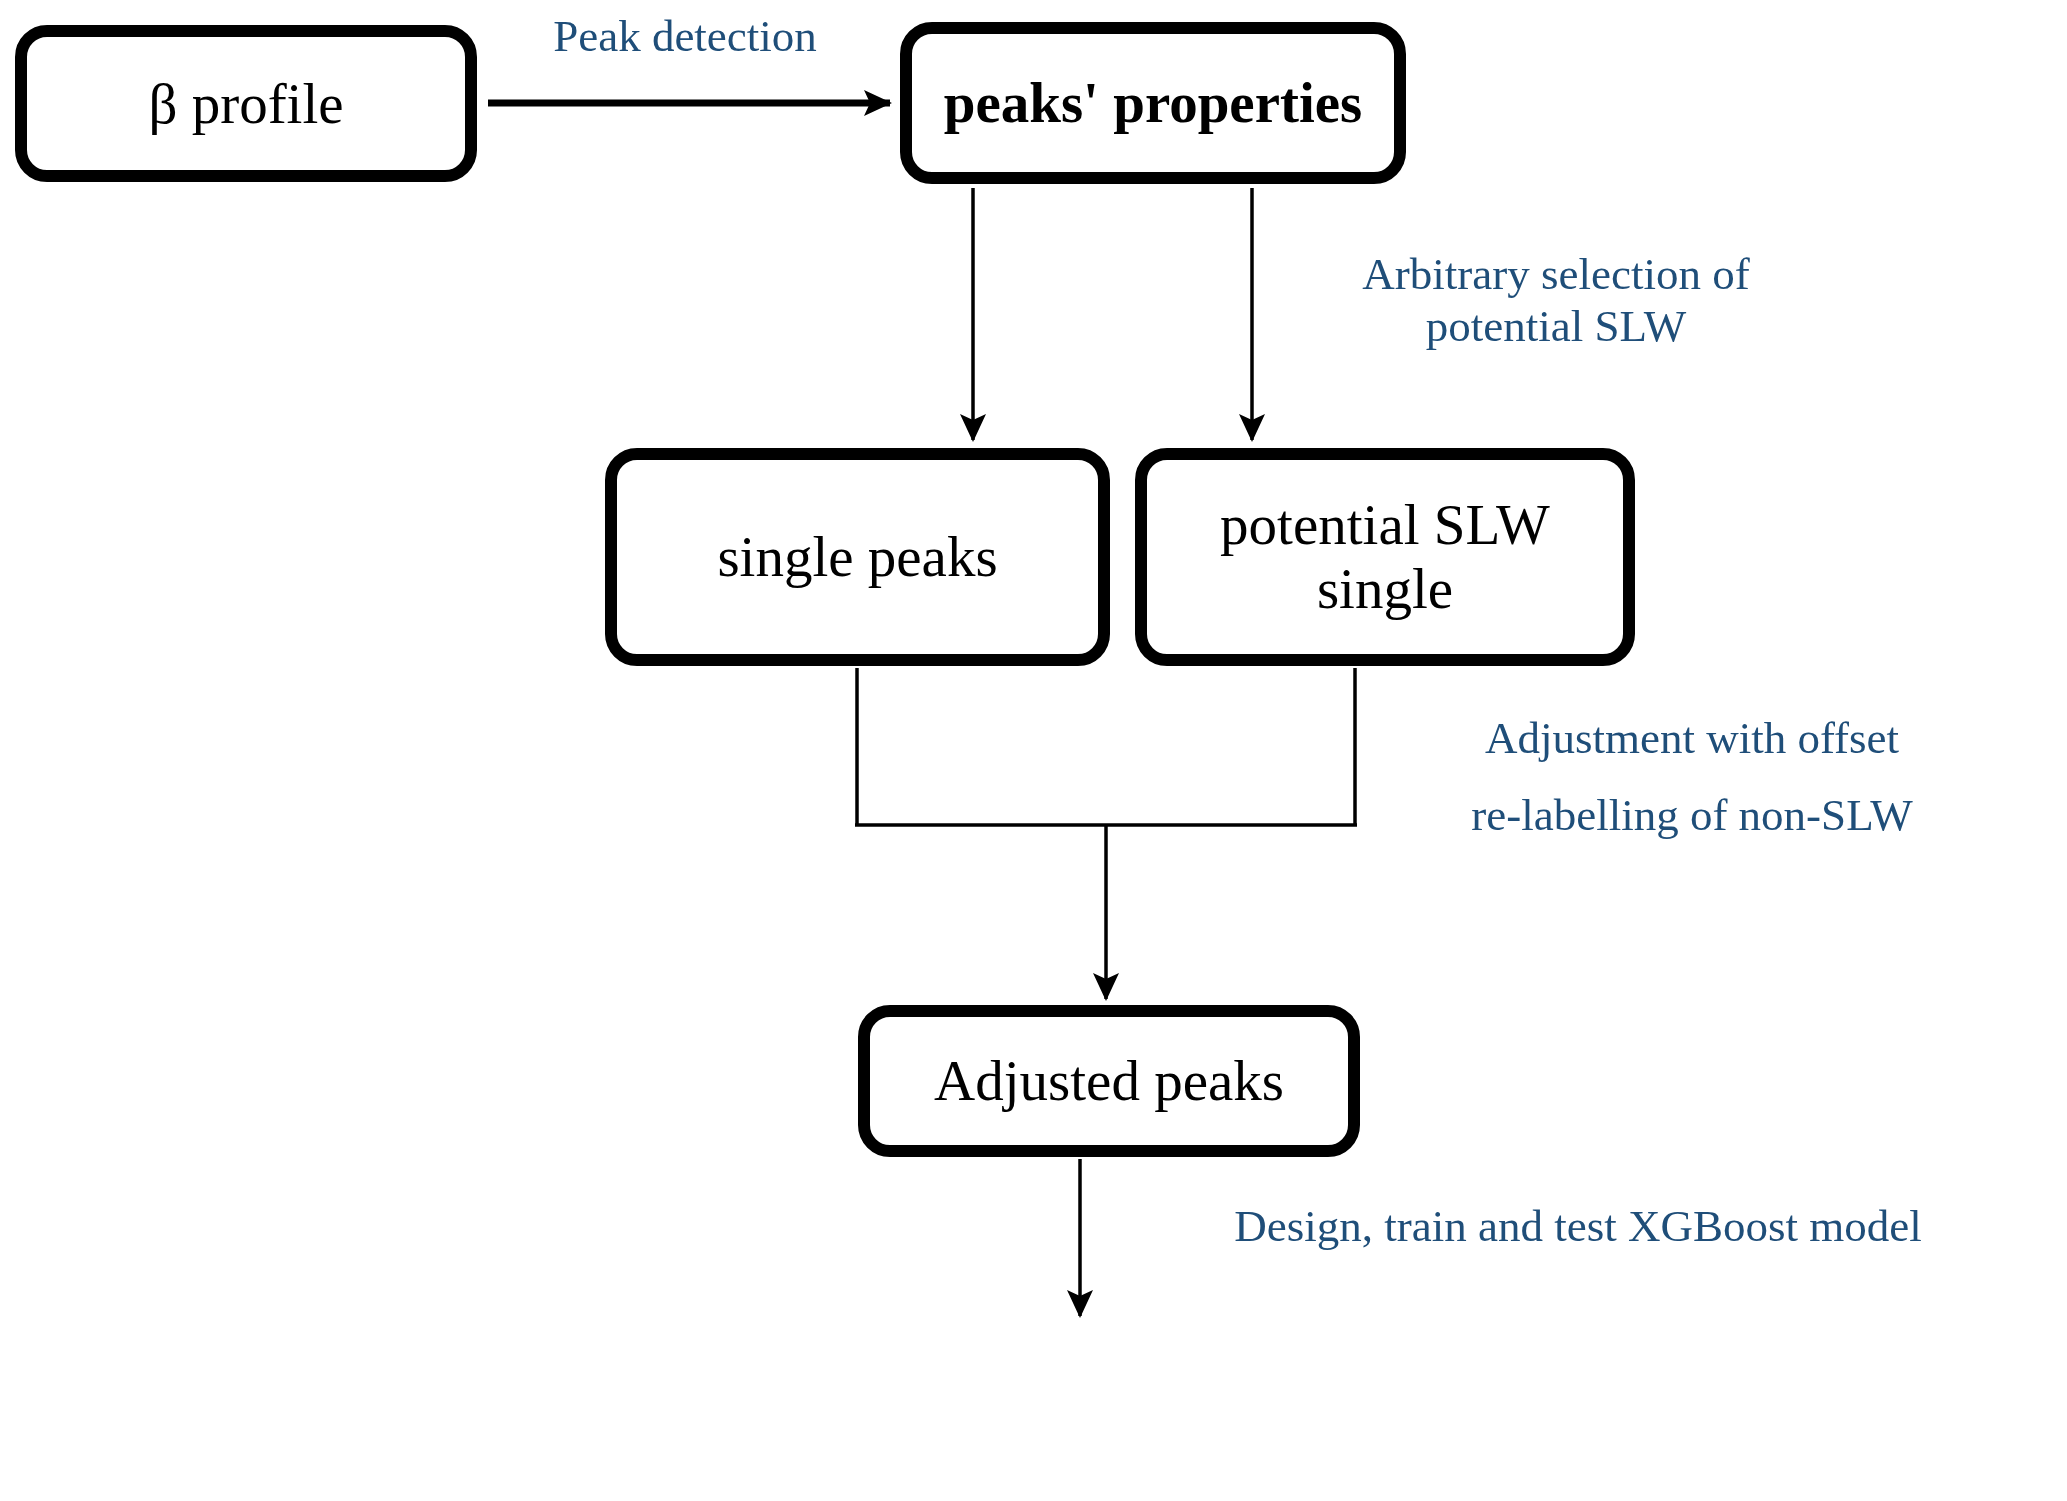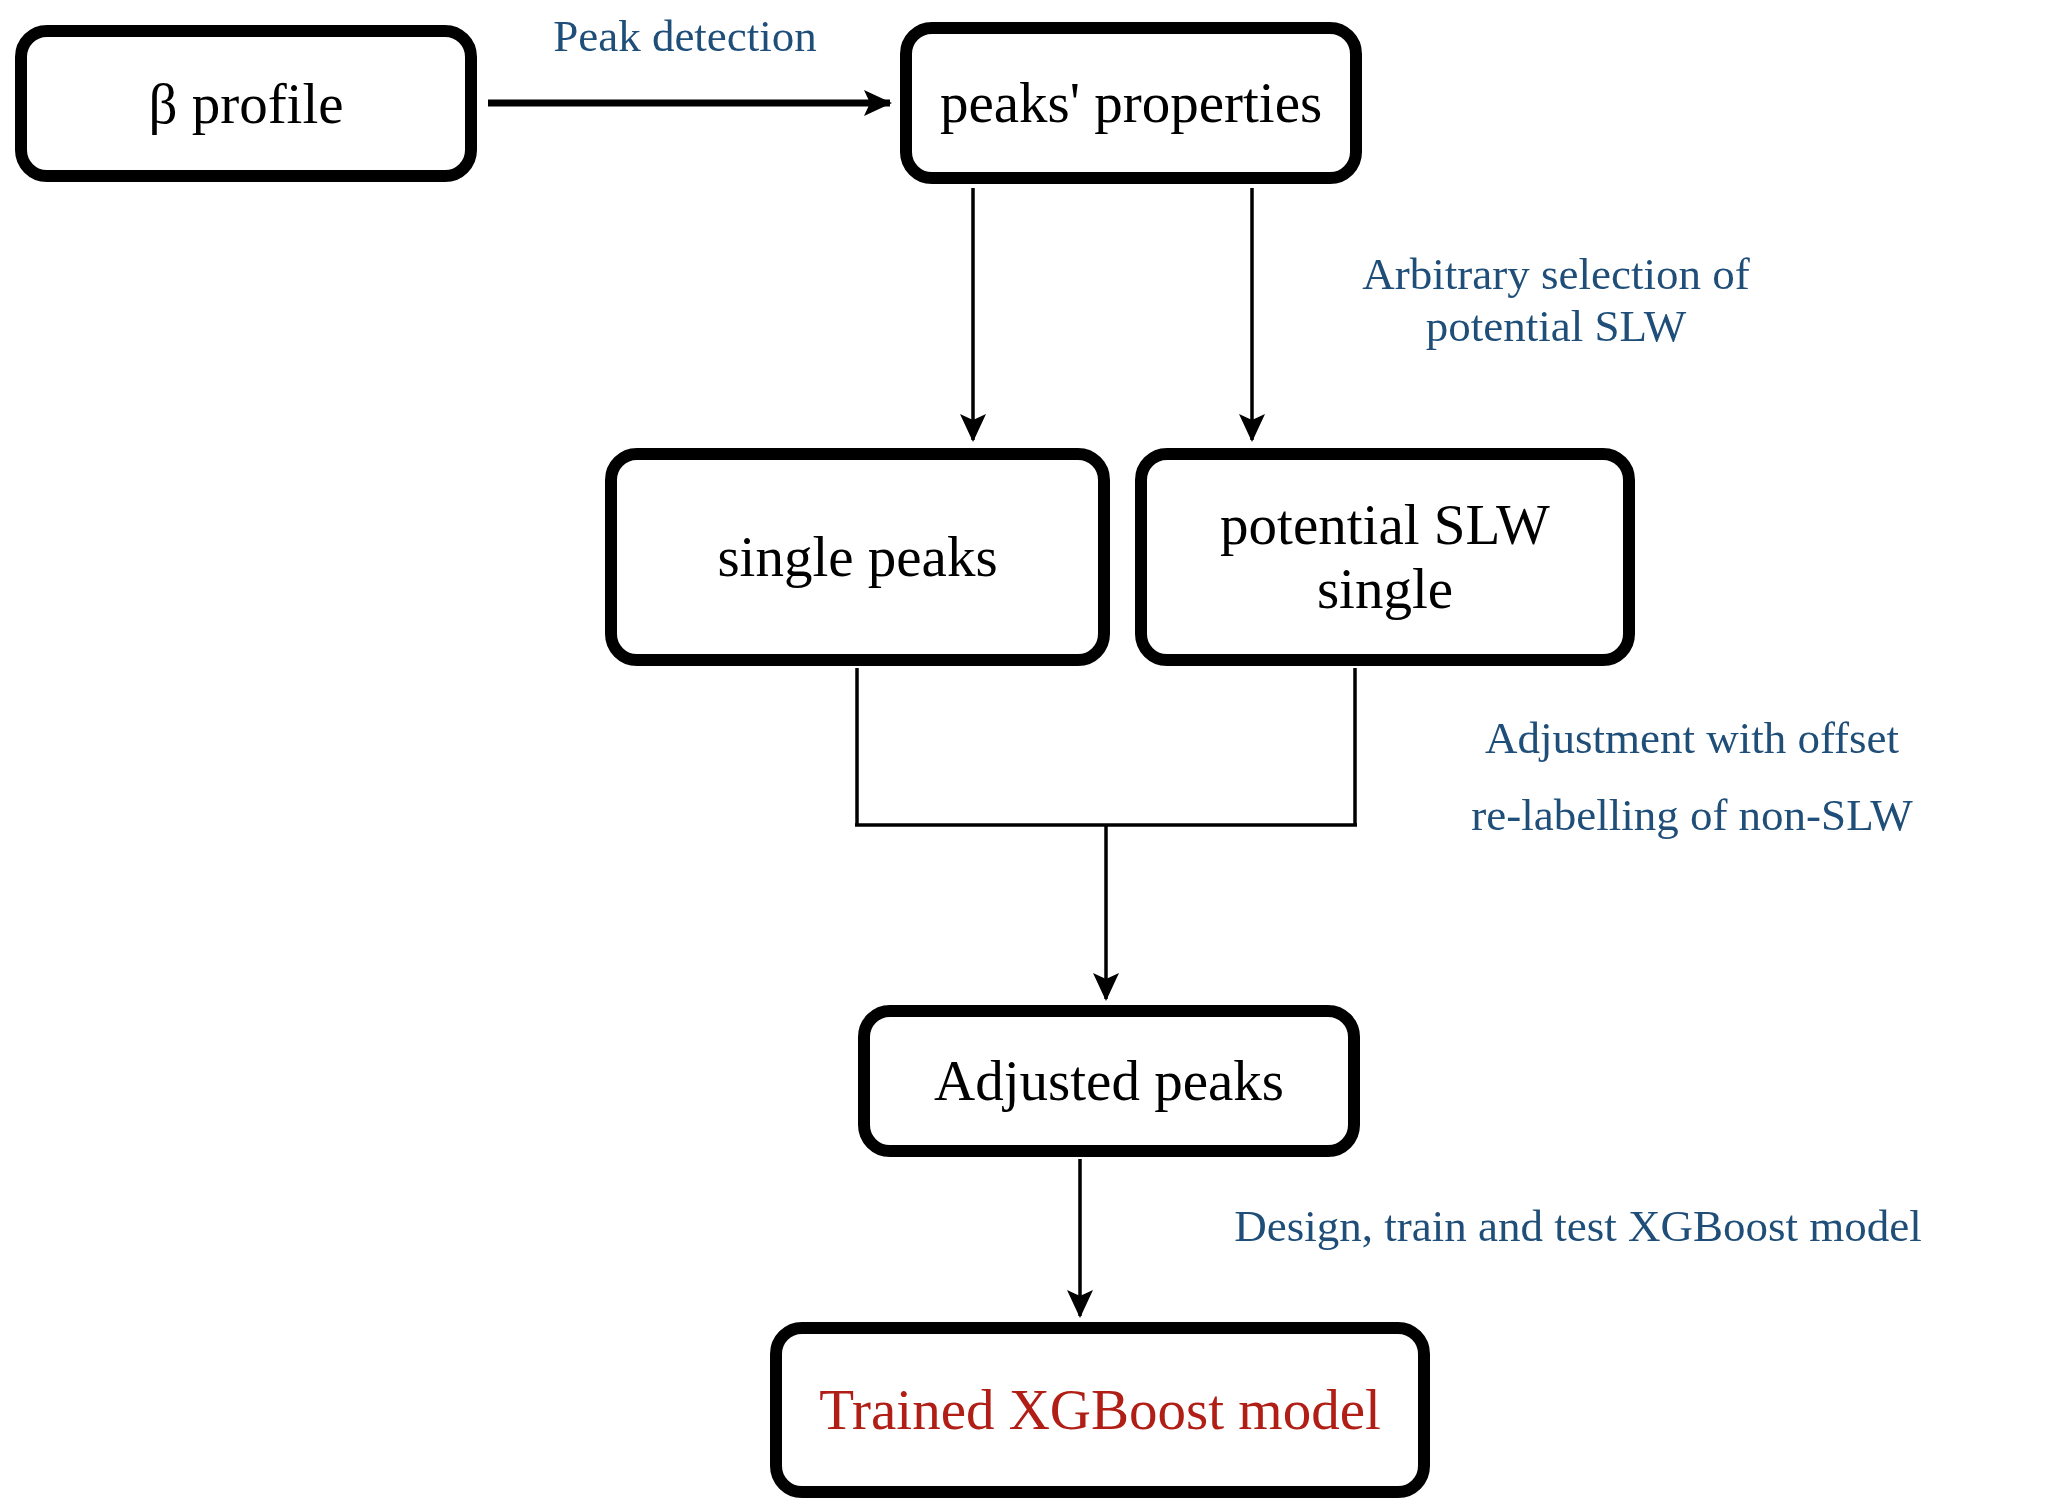--- a/index.html
+++ b/index.html
@@ -28,21 +28,21 @@
     border-radius: 32px;
     display: flex;
     align-items: center;
     justify-content: center;
     text-align: center;
     font-size: 57px;
     line-height: 1.12;
     color: var(--box-text, #000000);
   }
   #n-beta      { left:  15px; top:   25px; width: 462px; height: 157px; }
-  #n-peaks     { left: 900px; top:   22px; width: 462px; height: 162px; }
+  #n-peaks     { left: 900px; top:   22px; width: 506px; height: 162px; font-weight: bold; }
   #n-single    { left: 605px; top:  448px; width: 505px; height: 218px; align-items: center; }
   #n-potential { left:1135px; top:  448px; width: 500px; height: 218px; }
   #n-adjusted  { left: 858px; top: 1005px; width: 502px; height: 152px; }
   #n-trained   { left: 770px; top: 1322px; width: 660px; height: 176px; }
   #n-trained .node-text { color: var(--result-text, #b01e15); }
 
   .elabel {
     position: absolute;
     color: var(--label-color, #1f4e79);
     font-size: 45px;
@@ -98,23 +98,20 @@
     <span class="node-text">
       <span>potential SLW</span><br>
       <span>single</span>
     </span>
   </div>
 
   <div class="node" id="n-adjusted">
     <span class="node-text">Adjusted peaks</span>
   </div>
 
-  <div class="node" id="n-trained">
-    <span class="node-text">Trained XGBoost model</span>
-  </div>
 
   <div class="elabel" id="l-peak">
     <span>Peak detection</span>
   </div>
 
   <div class="elabel" id="l-arb">
     <div>Arbitrary selection of</div>
     <div>potential SLW</div>
   </div>
 

